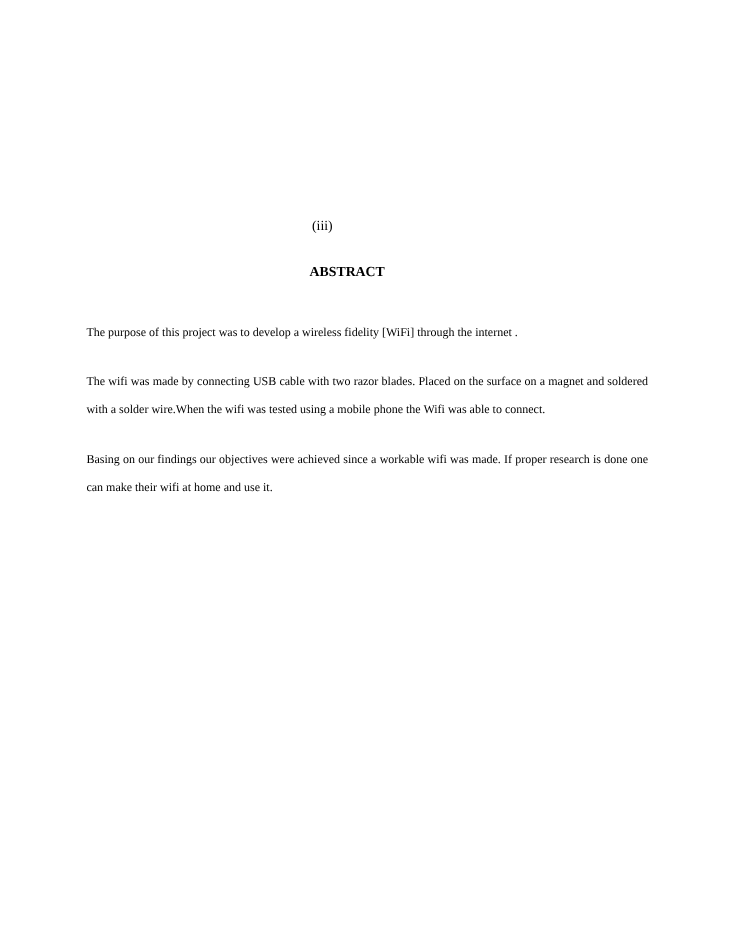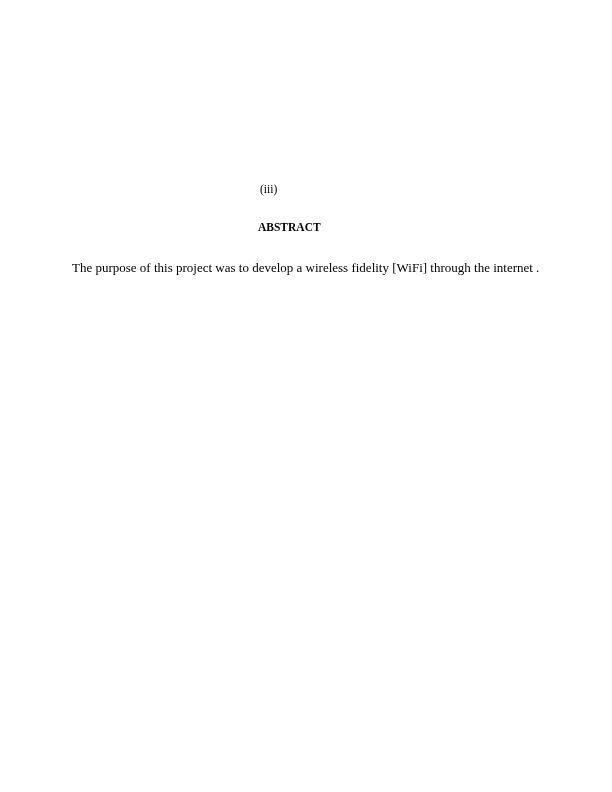--- a/index.html
+++ b/index.html
@@ -46,22 +46,22 @@
       font-weight: bold;
     }
     .abstract-heading span {
       position: absolute;
       left: 258px;
     }
     .body-text {
       position: absolute;
       left: 72px;
       width: 468px;
-      top: 256px;
-      font-size: 13px;
+      top: 266px;
+      font-size: 10px;
       line-height: 23.2px;
     }
     .para {
       margin: 0 0 18px 0;
       text-align: justify;
       text-align-last: left;
     }
     .para.single {
       text-align: left;
     }
@@ -74,15 +74,17 @@
   <div class="page-number">
     <span>(iii)</span>
   </div>
 
   <div class="abstract-heading">
     <span>ABSTRACT</span>
   </div>
 
   <div class="body-text">
     <p class="para single">The purpose of this project was to develop a wireless fidelity [WiFi] through the internet .</p>
+    <p class="para">The wifi was made by connecting USB cable  with two razor blades. Placed on the surface on a magnet and soldered with a solder wire.When the wifi was tested using a mobile phone the Wifi was able to connect.</p>
+    <p class="para">Basing on our findings  our objectives were achieved since a workable wifi was made. If proper research is done one can make their wifi at home and use it.</p>
   </div>
 
 </div>
 
 </body></html>

